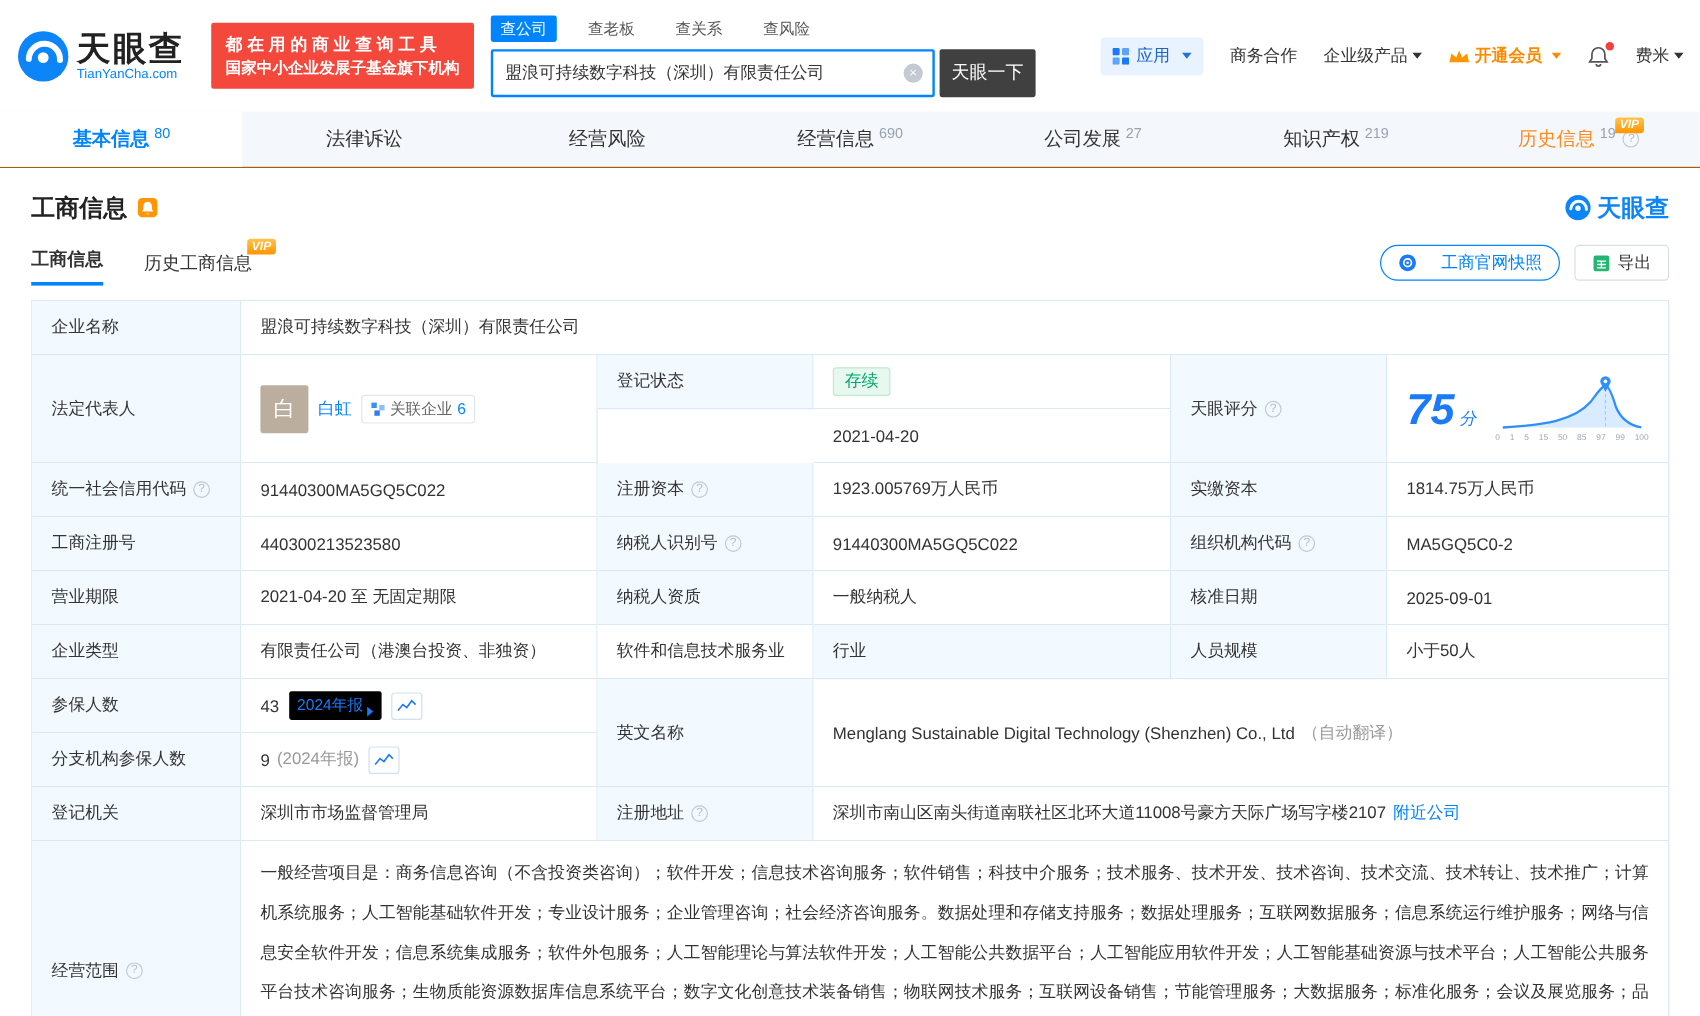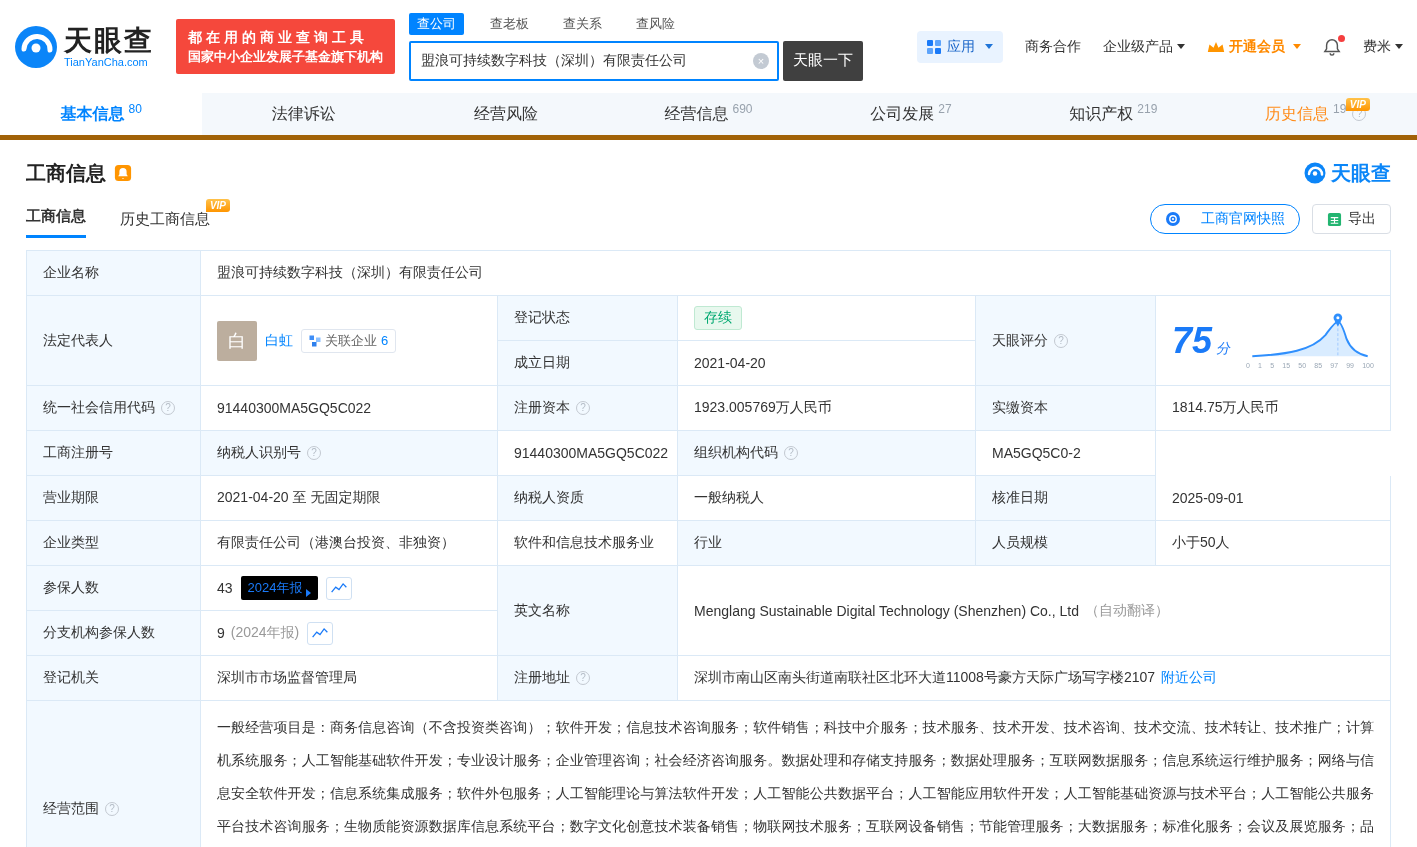--- a/index.html
+++ b/index.html
@@ -31,21 +31,21 @@
      border-top:5px solid currentColor; display:inline-block; margin-left:4px; }
   .apps-chip { display:flex; align-items:center; gap:6px; background:#e9f3ff; border-radius:4px;
      padding:7px 10px; cursor:pointer; color:#1f74d8;}
   .apps-chip .chip-label{ color:#1a66c9; }
   .top-link { cursor:pointer; display:inline-flex; align-items:center; }
   .vip-link { color:#ff8a00; display:inline-flex; align-items:center; gap:4px; cursor:pointer; font-weight:bold;}
   .bell-wrap { position:relative; cursor:pointer; display:inline-flex;}
   .red-dot { position:absolute; top:-3px; right:-4px; width:7px; height:7px; background:#f53f3f; border-radius:50%;}
 
   
-  .main-tabs { display:flex; height:47px; background:#f4f8fc; border-bottom:5px solid #a16207; }
+  .main-tabs { display:flex; height:47px; background:#f4f8fc; border-bottom:1px solid #a16207; }
   .mtab { flex:1; display:flex; align-items:center; justify-content:center; font-size:16px; cursor:pointer;
      position:relative; color:#333; }
   .mtab.active { background:#fff; color:#0084ff; font-weight:bold; }
   .mtab .count { font-size:12px; color:#98a2ad; margin-left:4px; transform:translateY(-5px); font-weight:normal;}
   .mtab.active .count { color:#0084ff; }
   .mtab.history { color:#ff8c1a; }
   .vip-flag { background:linear-gradient(180deg,#ffc24b,#ff9500); color:#fff; font-size:10px; font-weight:bold;
      font-style:italic; padding:0 4px; border-radius:3px 3px 3px 0; line-height:13px; }
   .mtab .vip-flag { position:absolute; top:5px; left:calc(50% + 30px); }
 
@@ -278,21 +278,20 @@
             <rect x="3" y="7" width="4.5" height="4.5" fill="#2f80ed"></rect>
           </svg>
           <span>关联企业</span>
           <span class="num">6</span>
         </span>
       </div>
       <div class="cell lbl gc3 gr1">登记状态</div>
       <div class="cell gc4 gr1">
         <span class="status-badge">存续</span>
       </div>
-      <div class="cell lbl gc3 gr2">成立日期</div>
       <div class="cell gc4 gr2">2021-04-20</div>
       <div class="cell lbl rs2 gc5">
         <span>天眼评分</span>
         <span class="help">?</span>
       </div>
       <div class="cell rs2 gc6 score-cell">
         <span class="score-num-wrap">
           <span class="score-num">75</span>
           <span class="score-unit">分</span>
         </span>
@@ -330,20 +329,21 @@
         <span>注册资本</span>
         <span class="help">?</span>
       </div>
       <div class="cell">1923.005769万人民币</div>
       <div class="cell lbl">实缴资本</div>
       <div class="cell">1814.75万人民币</div>
     </div>
 
     <div class="trow">
       <div class="cell lbl">工商注册号</div>
+      <div class="cell">440300213523580</div>
       <div class="cell lbl">
         <span>纳税人识别号</span>
         <span class="help">?</span>
       </div>
       <div class="cell">91440300MA5GQ5C022</div>
       <div class="cell lbl">
         <span>组织机构代码</span>
         <span class="help">?</span>
       </div>
       <div class="cell">MA5GQ5C0-2</div>

